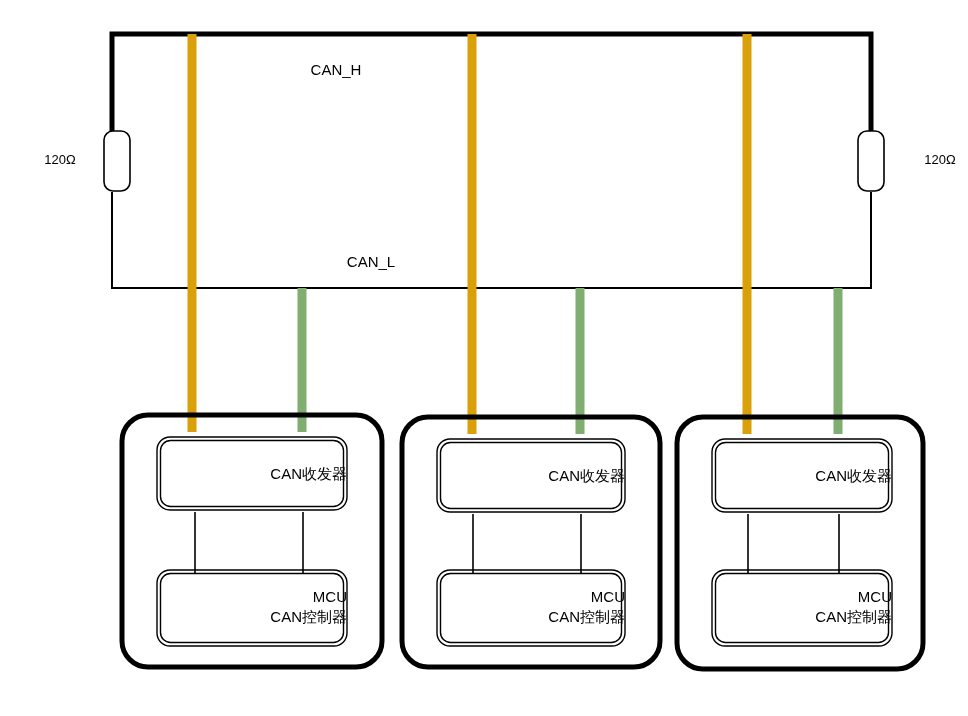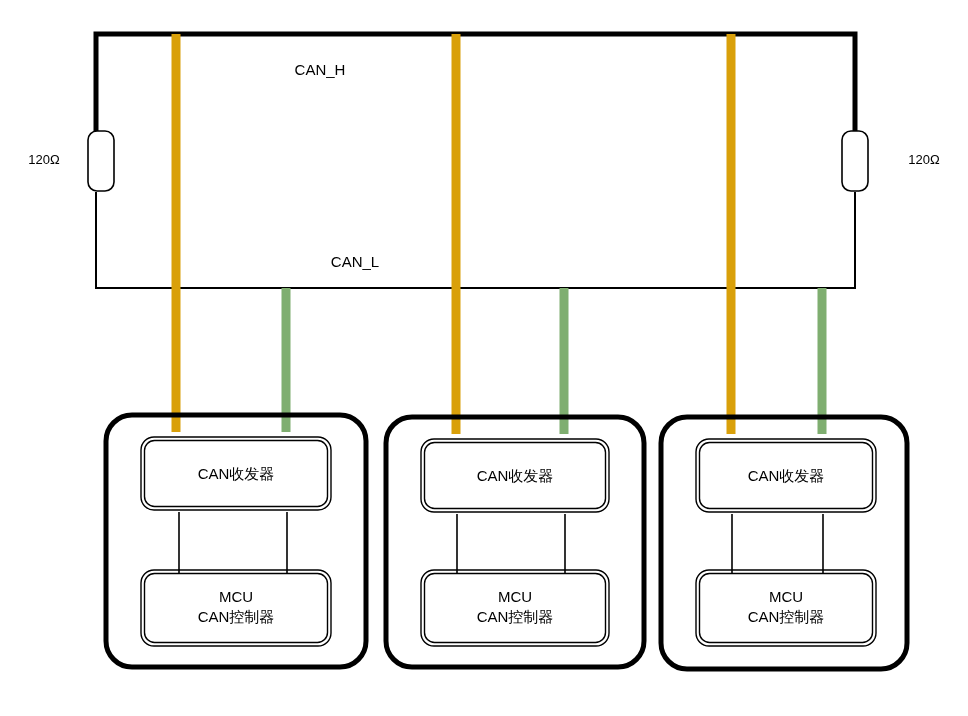--- a/index.html
+++ b/index.html
@@ -7,38 +7,39 @@
     padding: 0;
     background: #ffffff;
   }
   #canvas {
     position: relative;
     width: 944px;
     height: 716px;
     background: #ffffff;
     font-family: "Liberation Sans", sans-serif;
     overflow: hidden;
+    margin-left: 16px;
   }
   #diagram-svg {
     position: absolute;
     left: 0;
     top: 0;
   }
   .label {
     position: absolute;
     color: #000000;
     font-size: 15px;
     line-height: 1.25;
     white-space: pre;
     text-align: center;
     pointer-events: none;
   }
   .bus-label { font-size: 15px; }
   .res-label { font-size: 13px; }
-  .block-label { font-size: 15px; }
+  .block-label { font-size: 15px; text-align: right; }
 </style>
 </head>
 <body>
 
 <div id="canvas">
 
   <svg id="diagram-svg" width="968" height="716" viewBox="0 0 968 716">
 
     <g>
       <path d="M 96 132 L 96 34 L 855 34 L 855 132" fill="none" stroke="#000000" stroke-width="5"></path>

